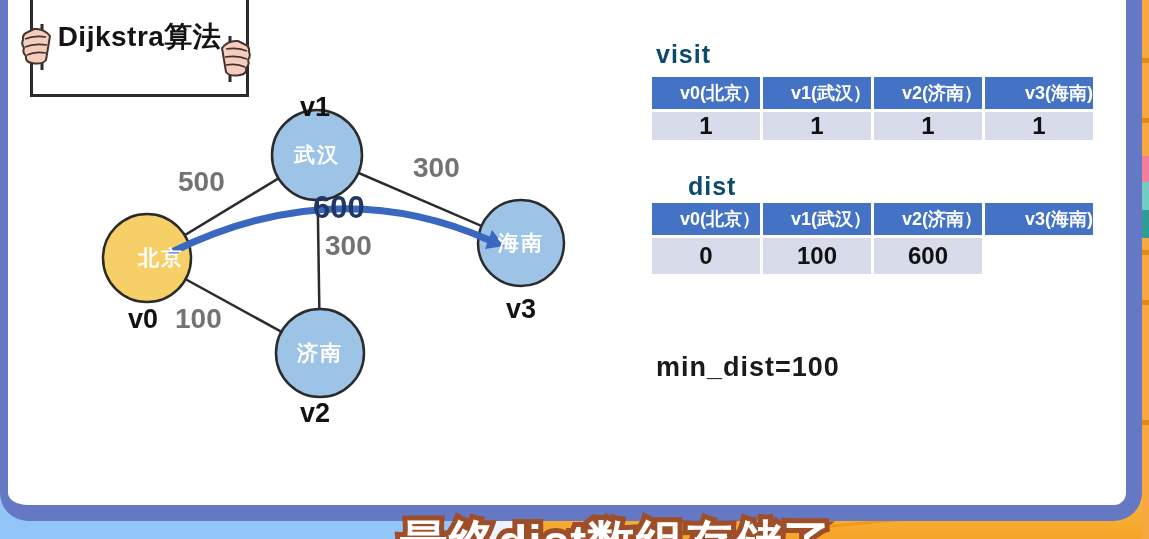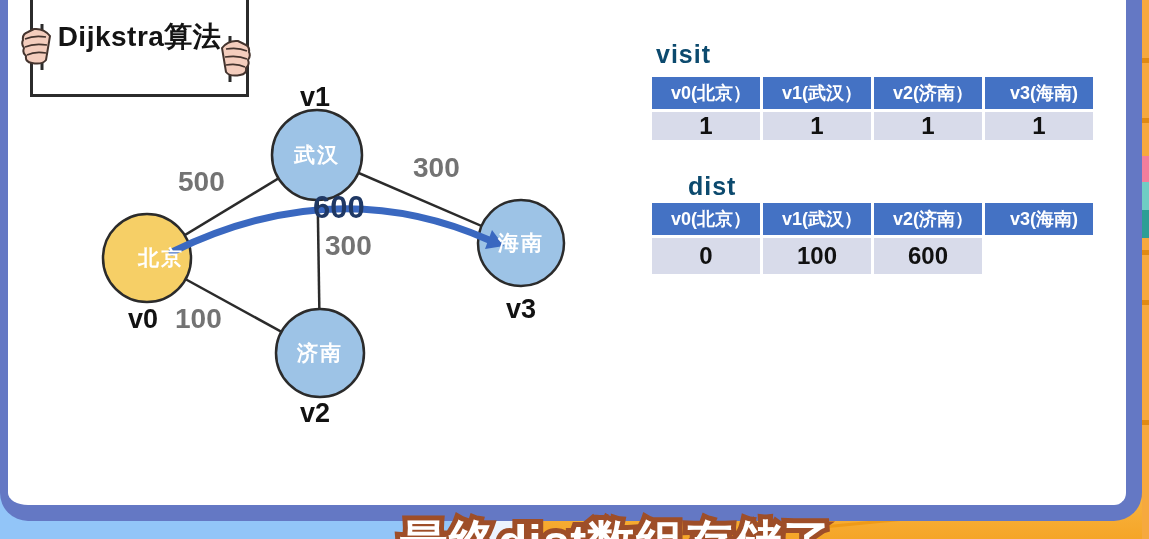--- a/index.html
+++ b/index.html
@@ -38,21 +38,21 @@
   .graph-svg{position:absolute;left:0;top:0;width:1149px;height:539px;pointer-events:none;}
   .node-label{position:absolute;color:#fff;font-size:21px;letter-spacing:2px;font-weight:bold;
     transform:translate(-50%,-50%);white-space:nowrap;}
   .vid{position:absolute;font-size:27px;font-weight:bold;color:#121212;}
   .weight{position:absolute;font-size:28px;font-weight:bold;color:#737373;}
   .weight-hl{position:absolute;font-size:31px;font-weight:bold;color:#1f3864;}
 
   
   .tbl-label{position:absolute;font-size:25px;font-weight:bold;color:#0c4a6e;letter-spacing:1px;}
   .tbl{position:absolute;display:grid;grid-template-columns:repeat(4,108px);gap:3px;background:#fff;}
-  .tbl .h{background:#4472c4;color:#fff;font-weight:bold;font-size:18px;text-align:center;
+  .tbl .h{background:#4472c4;color:#fff;font-weight:bold;font-size:18px;text-align:right;
     height:32px;line-height:32px;white-space:nowrap;overflow:hidden;padding-left:10px;}
   .tbl .c{background:#d8dbea;color:#111;font-weight:bold;font-size:24px;text-align:center;}
   .tbl-visit .c{height:28px;line-height:28px;}
   .tbl-dist .c{height:36px;line-height:36px;}
 
   
   .status-line{position:absolute;font-size:27px;font-weight:bold;color:#1a1a1a;letter-spacing:1px;}
 
   
   .caption{position:absolute;left:400px;top:511px;font-size:48px;font-weight:bold;color:#fff;
@@ -120,21 +120,21 @@
       <polygon points="504,246 485,249 492,230" fill="#3a68c0"></polygon>
     </g>
   </svg>
 
   <div class="node-label" style="left:161px;top:258px">北京</div>
   <div class="node-label" style="left:317px;top:155px">武汉</div>
   <div class="node-label" style="left:320px;top:353px">济南</div>
   <div class="node-label" style="left:521px;top:243px">海南</div>
 
   <div class="vid" style="left:128px;top:304px">v0</div>
-  <div class="vid" style="left:300px;top:82px">v1</div>
+  <div class="vid" style="left:300px;top:92px">v1</div>
   <div class="vid" style="left:300px;top:398px">v2</div>
   <div class="vid" style="left:506px;top:294px">v3</div>
 
   <div class="weight" style="left:178px;top:166px">500</div>
   <div class="weight" style="left:413px;top:152px">300</div>
   <div class="weight" style="left:325px;top:230px">300</div>
   <div class="weight" style="left:175px;top:303px">100</div>
   <div class="weight-hl" style="left:313px;top:190px">600</div>
 
   <div class="tbl-label" style="left:656px;top:40px">visit</div>
@@ -153,16 +153,17 @@
   <div class="tbl tbl-dist" style="left:652px;top:203px">
     <div class="h">v0(北京）</div>
     <div class="h">v1(武汉）</div>
     <div class="h">v2(济南）</div>
     <div class="h">v3(海南)</div>
     <div class="c">0</div>
     <div class="c">100</div>
     <div class="c">600</div>
   </div>
 
+  <div class="status-line" style="left:656px;top:352px">min_dist=100</div>
 
   <div class="caption">最终dist数组存储了</div>
 
 </div>
 
 </body></html>

